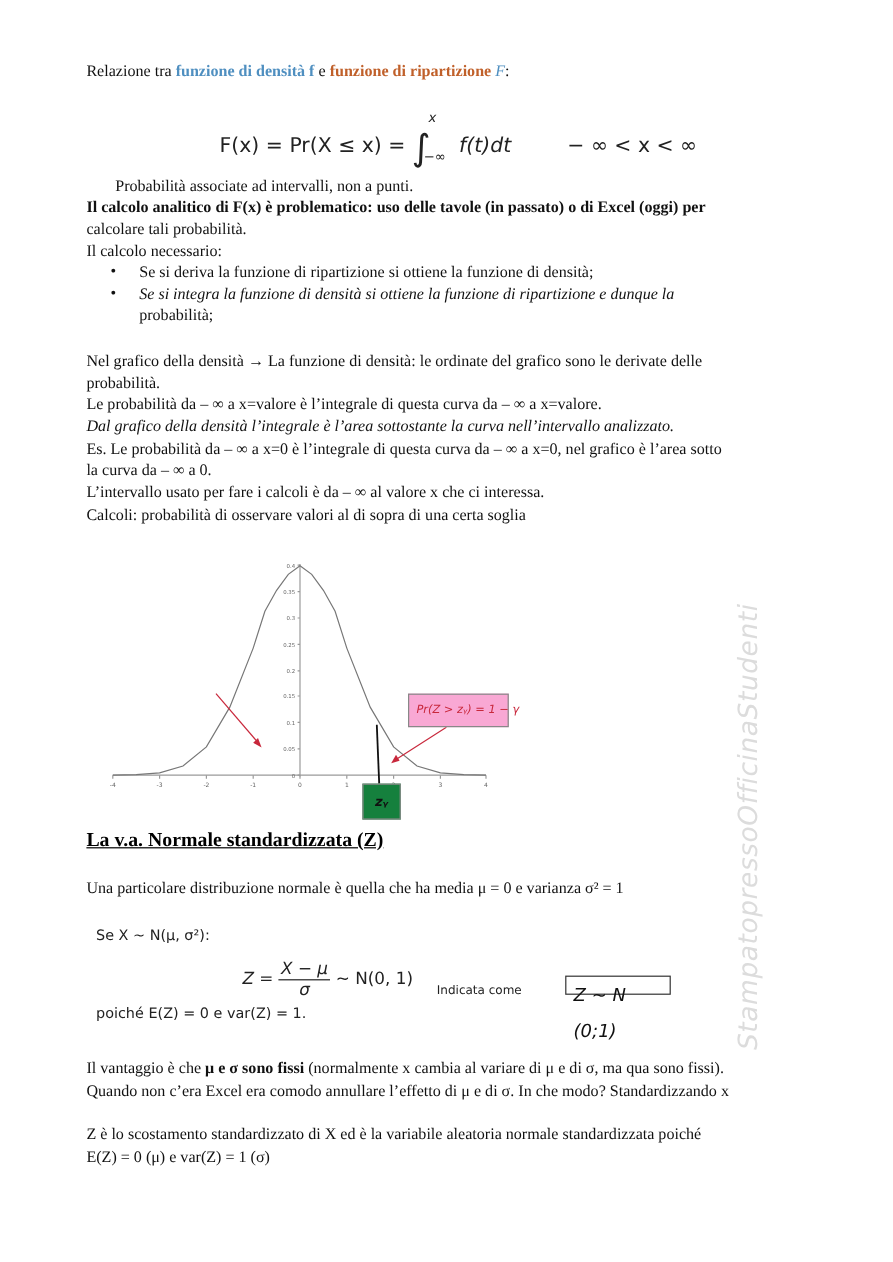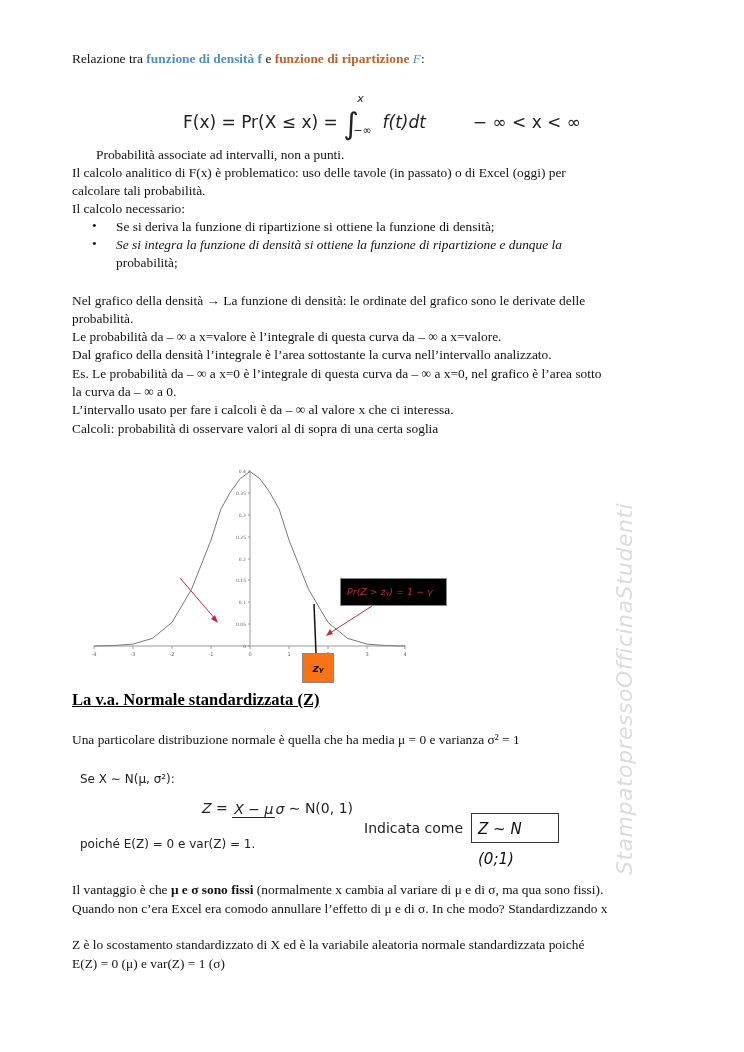--- a/index.html
+++ b/index.html
@@ -16,23 +16,23 @@
   .bullet { position: absolute; left: 92px; }
   .heading { position: absolute; left: 72px; top: 690px; font-weight: bold; font-size: 16.5px;
              color: #000000; text-decoration: underline; }
   .watermark { position: absolute; left: 612px; top: 875px; transform-origin: left top;
                transform: rotate(-90deg); font-family: "DejaVu Sans", sans-serif; font-style: italic;
                font-size: 22px; color: #dcdcdc; white-space: nowrap; letter-spacing: 0.5px; }
   .box-text { font-family: "DejaVu Sans", sans-serif; font-style: italic; color: #c8283c; font-size: 9.5px; }
   .zgamma { font-family: "DejaVu Sans", sans-serif; font-weight: bold; font-style: italic; font-size: 11px; }
   .eq2 { font-family: "DejaVu Sans", sans-serif; color: #222; white-space: nowrap; }
   .eq2 i { font-style: italic; }
-  .frac { display: inline-flex; flex-direction: row; align-items: center; vertical-align: middle; font-size: 14px; }
+  .frac { display: inline-flex; flex-direction: column; align-items: center; vertical-align: middle; font-size: 14px; }
   .frac .num { border-bottom: 1px solid #222; padding: 0 2px; }
-  .zbox { position: absolute; left: 471px; top: 813px; width: 88px; height: 30px; border: 1.5px solid #333;
+  .zbox { position: absolute; left: 471px; top: 813px; width: 88px; height: 16px; border: 1.5px solid #333;
           font-family: "DejaVu Sans", sans-serif; font-style: italic; font-size: 15px; line-height: 30px; padding-left: 6px; box-sizing: border-box; }
 </style>
 </head>
 <body>
 
 <div class="line" style="top:50px;">
   <span>Relazione tra </span><span class="blue">funzione di densità f</span><span> e </span><span class="orange">funzione di ripartizione</span><span class="ital-blue"> F</span><span>:</span>
 </div>
 
 <div class="formula">
@@ -41,34 +41,34 @@
     <span style="font-size:30px; position:relative; top:6px;">∫</span>
     <span style="position:absolute; left:14px; top:-8px; font-size:11px; font-style:italic;">x</span>
     <span style="position:absolute; left:10px; top:24px; font-size:11px;">−∞</span>
   </span>
   <i>f(t)dt</i>
   <span style="display:inline-block; width:36px;"></span>
   <span>− ∞ &lt; x &lt; ∞</span>
 </div>
 
 <div class="line" style="top:146px;margin-left:24px;">Probabilità associate ad intervalli, non a punti.</div>
-<div class="line" style="top:164px;">Il calcolo analitico di F(x) è problematico: uso delle tavole (in passato) o di Excel (oggi) per</div>
+<div class="line" style="top:164px;font-weight:bold;">Il calcolo analitico di F(x) è problematico: uso delle tavole (in passato) o di Excel (oggi) per</div>
 <div class="line" style="top:182px;">calcolare tali probabilità.</div>
 <div class="line" style="top:200px;">Il calcolo necessario:</div>
 
 <div class="bullet" style="top:218px;">•</div>
 <div class="line" style="top:218px; left:116px;">Se si deriva la funzione di ripartizione si ottiene la funzione di densità;</div>
 <div class="bullet" style="top:236px;">•</div>
 <div class="line" style="top:236px; left:116px;font-style:italic;">Se si integra la funzione di densità si ottiene la funzione di ripartizione e dunque la</div>
 <div class="line" style="top:254px; left:116px;">probabilità;</div>
 
 <div class="line" style="top:292px;">Nel grafico della densità → La funzione di densità: le ordinate del grafico sono le derivate delle</div>
 <div class="line" style="top:310px;">probabilità.</div>
 <div class="line" style="top:328px;">Le probabilità da – ∞ a x=valore è l’integrale di questa curva da – ∞ a x=valore.</div>
-<div class="line" style="top:346px;">Dal grafico della densità l’integrale è l’area sottostante la curva nell’intervallo analizzato.</div>
+<div class="line" style="top:346px;font-style:italic;">Dal grafico della densità l’integrale è l’area sottostante la curva nell’intervallo analizzato.</div>
 <div class="line" style="top:365px;">Es. Le probabilità da – ∞ a x=0 è l’integrale di questa curva da – ∞ a x=0, nel grafico è l’area sotto</div>
 <div class="line" style="top:383px;">la curva da – ∞ a 0.</div>
 <div class="line" style="top:401px;">L’intervallo usato per fare i calcoli è da – ∞ al valore x che ci interessa.</div>
 <div class="line" style="top:420px;">Calcoli: probabilità di osservare valori al di sopra di una certa soglia</div>
 
 <div class="abs" style="left:85px; top:462px; width:330px; height:225px;">
   <svg width="330" height="225" viewBox="85 462 330 225" xmlns="http://www.w3.org/2000/svg">
 
     <line x1="94" y1="646" x2="405" y2="646" stroke="#9a9a9a" stroke-width="1"></line>
 
@@ -125,43 +125,43 @@
     <line x1="314" y1="604" x2="316" y2="653" stroke="#111" stroke-width="1.5"></line>
 
     <line x1="180" y1="578" x2="216" y2="620" stroke="#c8283c" stroke-width="1"></line>
     <polygon points="218,623 211,619 215,615" fill="#c8283c"></polygon>
 
     <line x1="372" y1="606" x2="330" y2="633" stroke="#c8283c" stroke-width="1"></line>
     <polygon points="326,636 330,629 333,634" fill="#c8283c"></polygon>
   </svg>
   
   
-  <div class="abs" style="left:255px; top:116px; width:107px; height:28px; border:1px solid #888; background:#000000; box-sizing:border-box;">
+  <div class="abs" style="left:255px; top:116px; width:84px; height:28px; border:1px solid #888; background:#f9a8d4; box-sizing:border-box;">
     <span class="box-text" style="position:absolute; left:6px; top:7px; white-space:nowrap;">Pr(Z &gt; zᵧ) = 1 − γ</span>
   </div>
   
-  <div class="abs" style="left:217px; top:191px; width:32px; height:30px; border:1px solid #888; background:#f97316; box-sizing:border-box; text-align:center; line-height:28px;">
+  <div class="abs" style="left:217px; top:191px; width:32px; height:30px; border:1px solid #888; background:#15803d; box-sizing:border-box; text-align:center; line-height:28px;">
     <span class="zgamma">zᵧ</span>
   </div>
 </div>
 
 <div class="heading">La v.a. Normale standardizzata (Z)</div>
 <div class="line" style="top:731px;">Una particolare distribuzione normale è quella che ha media μ = 0 e varianza σ² = 1</div>
 
 <div class="abs eq2" style="left:80px; top:772px; font-size:12px;">Se X ∼ N(μ, σ²):</div>
 <div class="abs eq2" style="left:202px; top:800px; font-size:14px;">
   <i>Z = </i>
   <span class="frac">
     <i class="num">X − μ</i>
     <i>σ</i>
   </span>
   <span> ∼ N(0, 1)</span>
 </div>
 <div class="abs eq2" style="left:80px; top:837px; font-size:12px;">poiché E(Z) = 0 e var(Z) = 1.</div>
-<div class="abs eq2" style="left:364px; top:820px; font-size:14px;">Indicata come</div>
+<div class="abs eq2" style="left:364px; top:820px; font-size:10px;">Indicata come</div>
 <div class="zbox">Z ~ N (0;1)</div>
 
 <div class="line" style="top:881px;">
   <span>Il vantaggio è che </span><b>μ e σ sono fissi</b><span> (normalmente x cambia al variare di μ  e di σ, ma qua sono fissi).</span>
 </div>
 <div class="line" style="top:900px;">Quando non c’era Excel era comodo annullare l’effetto di μ e di σ. In che modo? Standardizzando x</div>
 
 <div class="line" style="top:936px;">Z è lo scostamento standardizzato di X ed è la variabile aleatoria normale standardizzata poiché</div>
 <div class="line" style="top:955px;">E(Z) = 0 (μ) e var(Z) = 1 (σ)</div>
 

